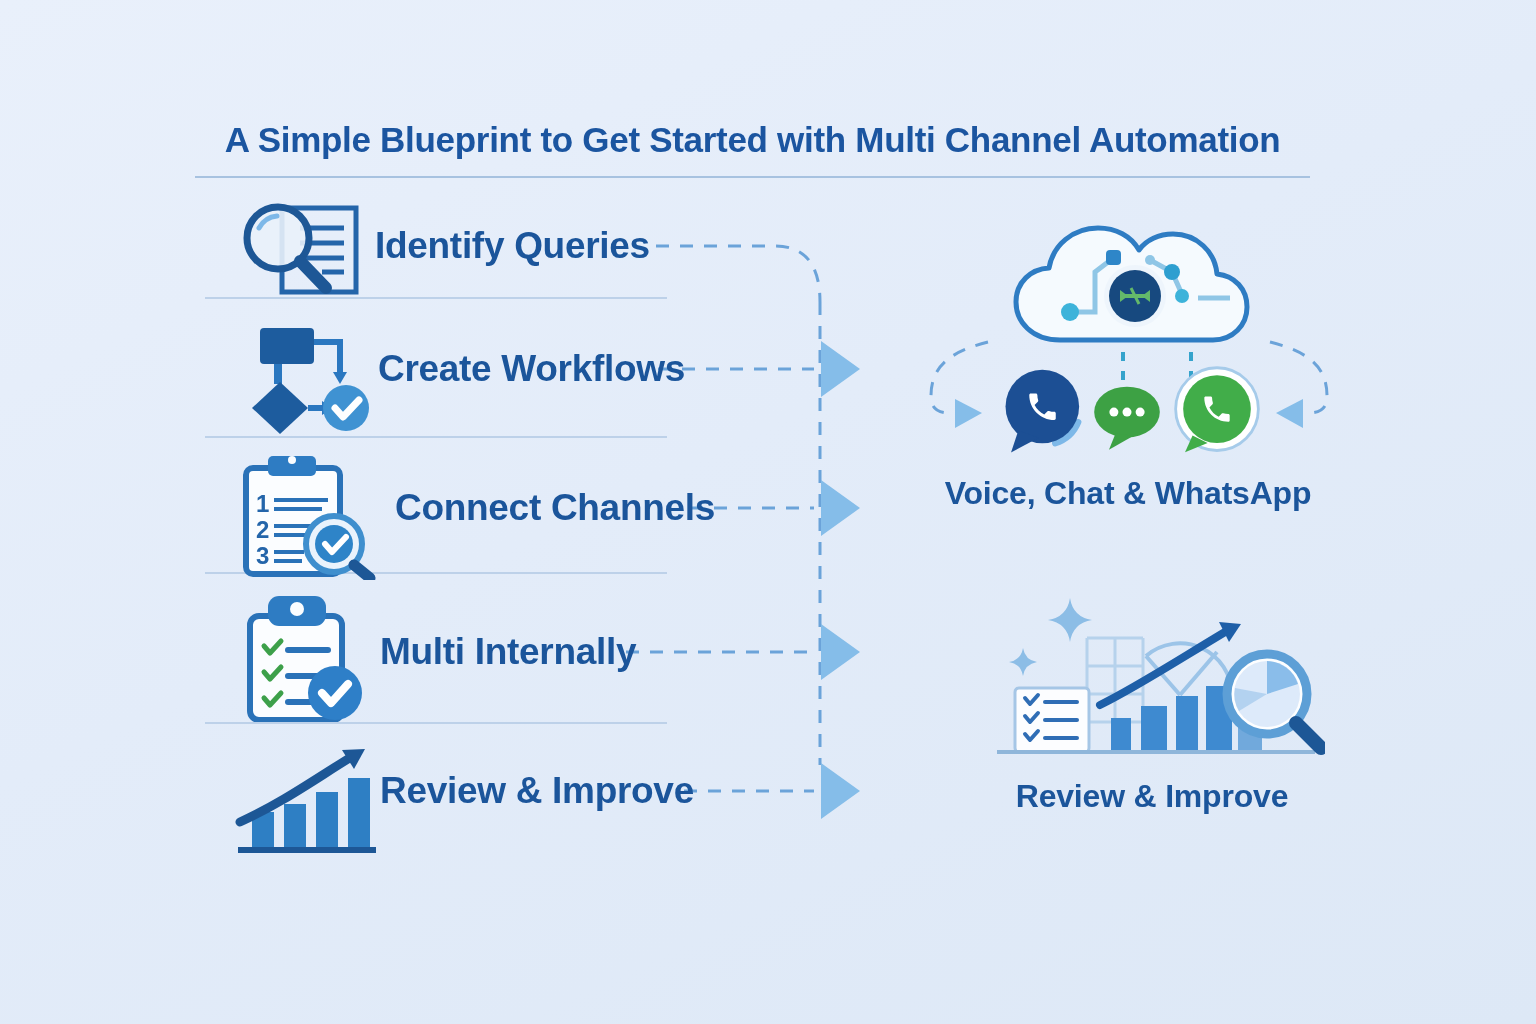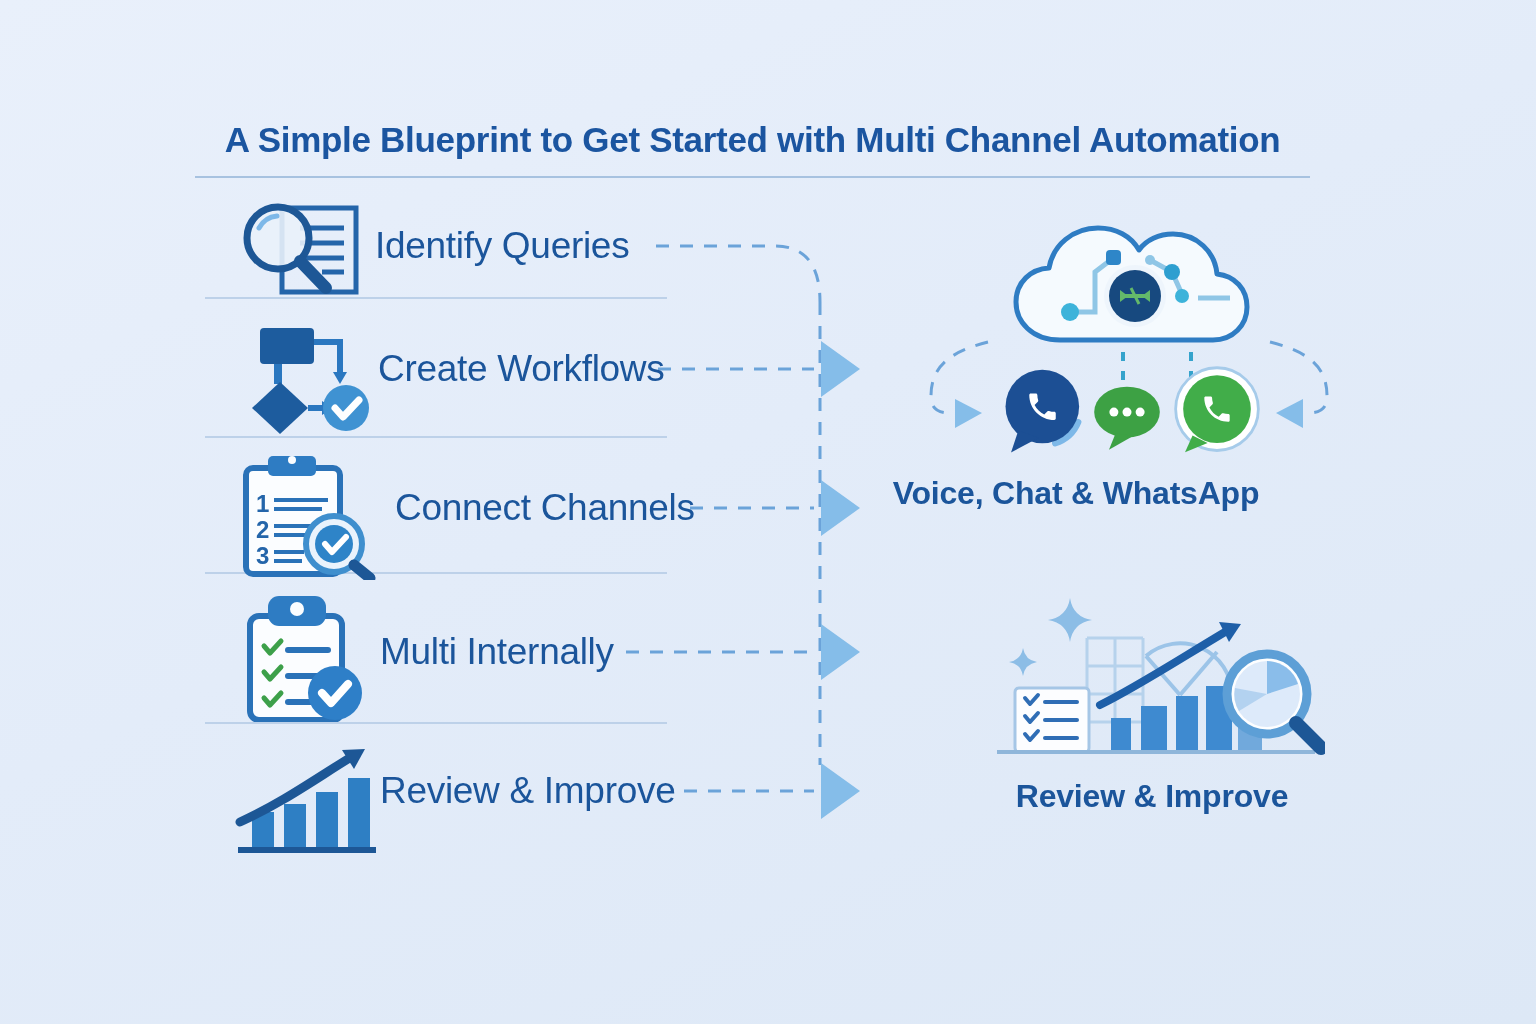--- a/index.html
+++ b/index.html
@@ -8,21 +8,21 @@
     background:linear-gradient(155deg,#e9f0fb 0%,#e3ecf9 45%,#dde8f6 100%);
     font-family:"Liberation Sans",sans-serif;
   }
   .title{
     position:absolute;left:195px;top:120px;width:1115px;text-align:center;
     font-size:35px;font-weight:700;color:#1b55a0;letter-spacing:-0.3px;white-space:nowrap;
   }
   .title-rule{position:absolute;left:195px;top:176px;width:1115px;height:2px;background:#a7c2e0;}
   .sep{position:absolute;left:205px;width:462px;height:2px;background:#bdd1e9;}
   .step-label{
-    position:absolute;transform:translateY(-50%);font-size:37px;font-weight:400;
+    position:absolute;transform:translateY(-50%);font-size:37px;font-weight:700;
     color:#1b559b;letter-spacing:-0.3px;white-space:nowrap;
   }
   .caption{
     position:absolute;transform:translate(-50%,-50%);font-size:32px;font-weight:700;
     color:#1b559b;white-space:nowrap;letter-spacing:-0.2px;
   }
   .abs{position:absolute;}
   svg{display:block;}
 </style>
 </head>
@@ -184,21 +184,21 @@
     </g>
   </svg>
 
   <svg class="abs" style="left:1170px;top:364px" width="94" height="94" viewBox="0 0 100 100">
     <circle cx="50" cy="48" r="44" fill="#ffffff" stroke="#a6cbea" stroke-width="3"></circle>
     <circle cx="50" cy="48" r="36" fill="#41ad49"></circle>
     <polygon points="24,76 16,94 40,84" fill="#41ad49"></polygon>
     <path transform="translate(32,30) scale(1.5)" fill="#ffffff" d="M6.62 10.79c1.44 2.83 3.76 5.14 6.59 6.59l2.2-2.2c.27-.27.67-.36 1.02-.24 1.12.37 2.33.57 3.57.57.55 0 1 .45 1 1V20c0 .55-.45 1-1 1-9.39 0-17-7.61-17-17 0-.55.45-1 1-1h3.5c.55 0 1 .45 1 1 0 1.25.2 2.45.57 3.57.11.35.03.74-.25 1.02l-2.2 2.2z"></path>
   </svg>
 
-  <div class="caption" style="left:1076px;top:493px">Voice, Chat &amp; WhatsApp</div>
+  <div class="caption" style="left:1128px;top:493px">Voice, Chat &amp; WhatsApp</div>
 
   <svg class="abs" style="left:985px;top:590px" width="340" height="175" viewBox="0 0 340 175">
     <g fill="#8cbde6">
       <path d="M85,8 Q88,27 107,30 Q88,33 85,52 Q82,33 63,30 Q82,27 85,8 Z"></path>
       <path d="M38,58 Q40,70 52,72 Q40,74 38,86 Q36,74 24,72 Q36,70 38,58 Z"></path>
     </g>
     <g stroke="#b6d2ec" stroke-width="3" fill="none">
       <path d="M102,48 V152 M130,48 V152 M158,48 V152"></path>
       <path d="M102,48 H158 M102,76 H158 M102,104 H158 M102,132 H158"></path>
     </g>

